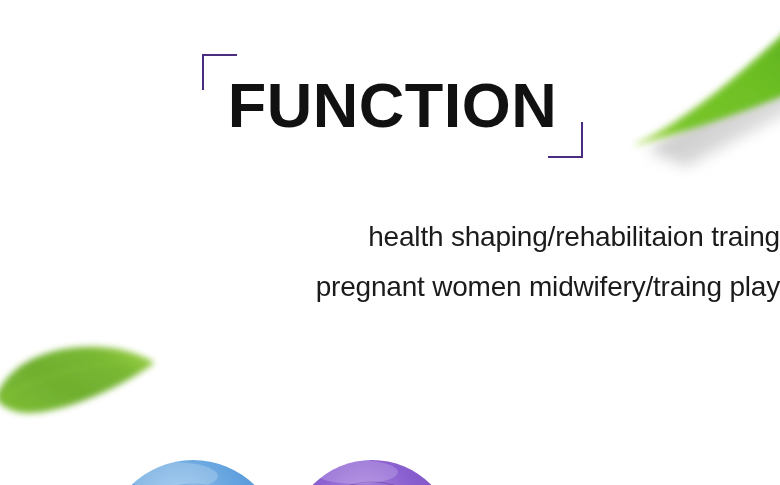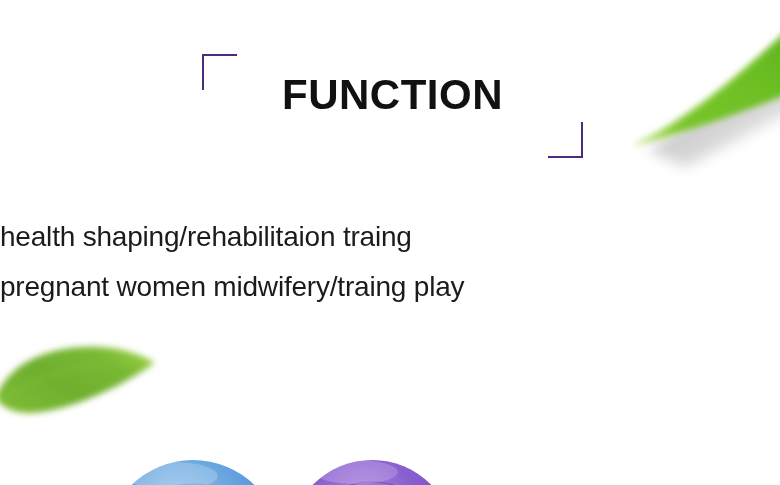--- a/index.html
+++ b/index.html
@@ -69,35 +69,35 @@
     height: 34px;
     border-width: 0 2px 2px 0;
   }
   #page-title {
     position: absolute;
     left: 0;
     top: 26px;
     width: 395px;
     text-align: center;
     font-family: "Liberation Sans", sans-serif;
-    font-size: 42px;
+    font-size: 63px;
     font-weight: 700;
     letter-spacing: 0.5px;
     color: #111111;
     line-height: 1;
     white-space: nowrap;
   }
 
   
   #subtitle-block {
     position: absolute;
     left: 0;
     top: 212px;
     width: 780px;
-    text-align: left;
+    text-align: right;
   }
   .subtitle-line {
     font-family: "Liberation Sans", sans-serif;
     font-size: 28px;
     font-weight: 400;
     color: #1b1b1b;
     line-height: 50px;
     letter-spacing: -0.2px;
     white-space: nowrap;
   }

